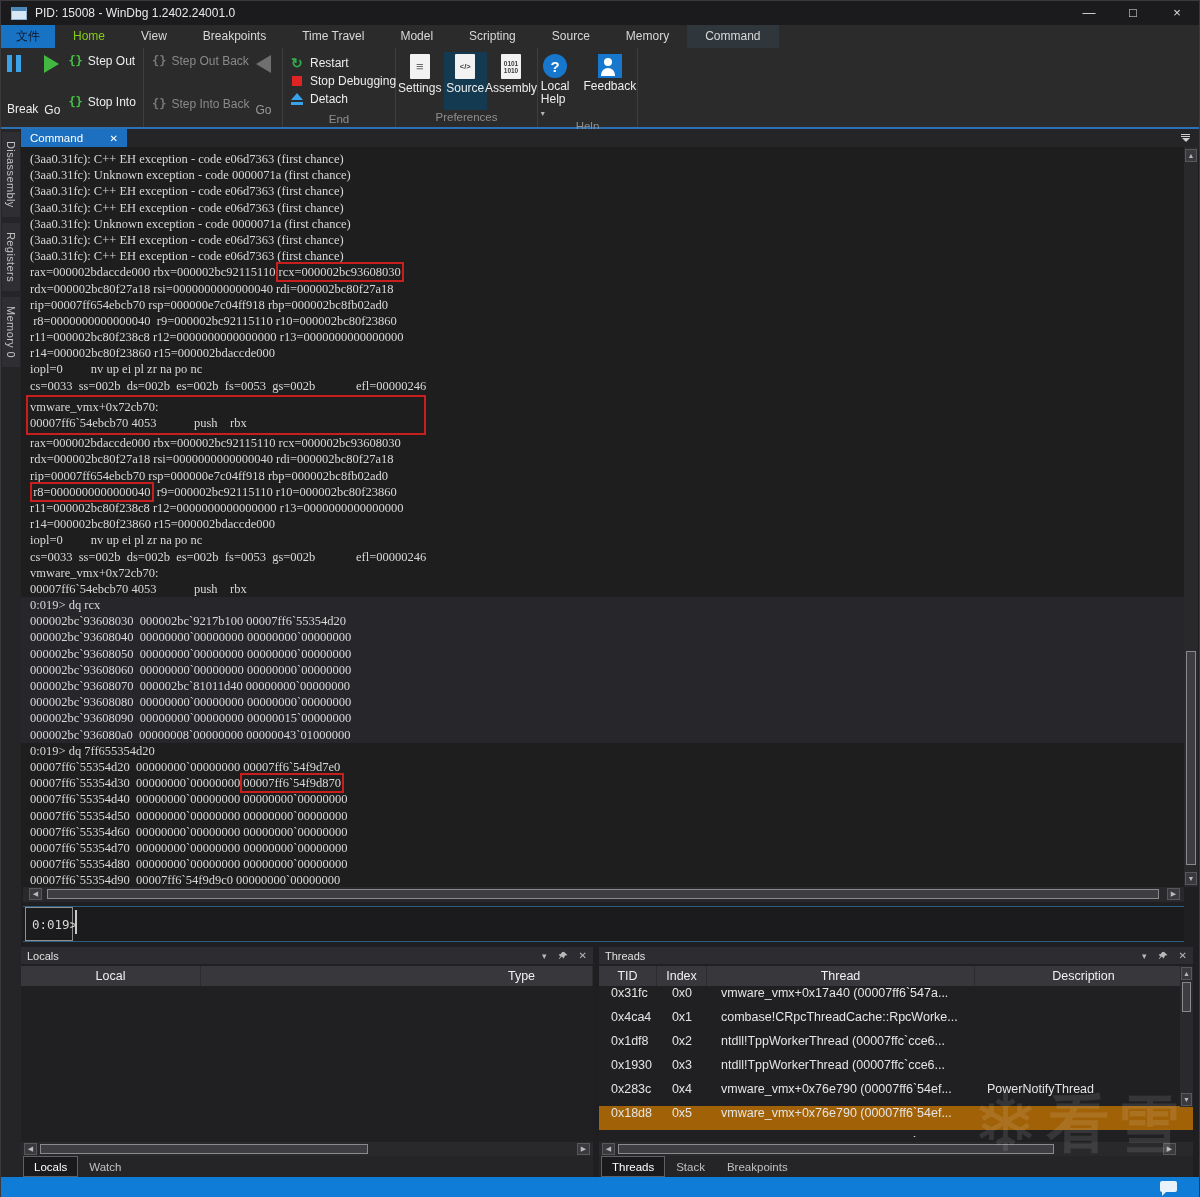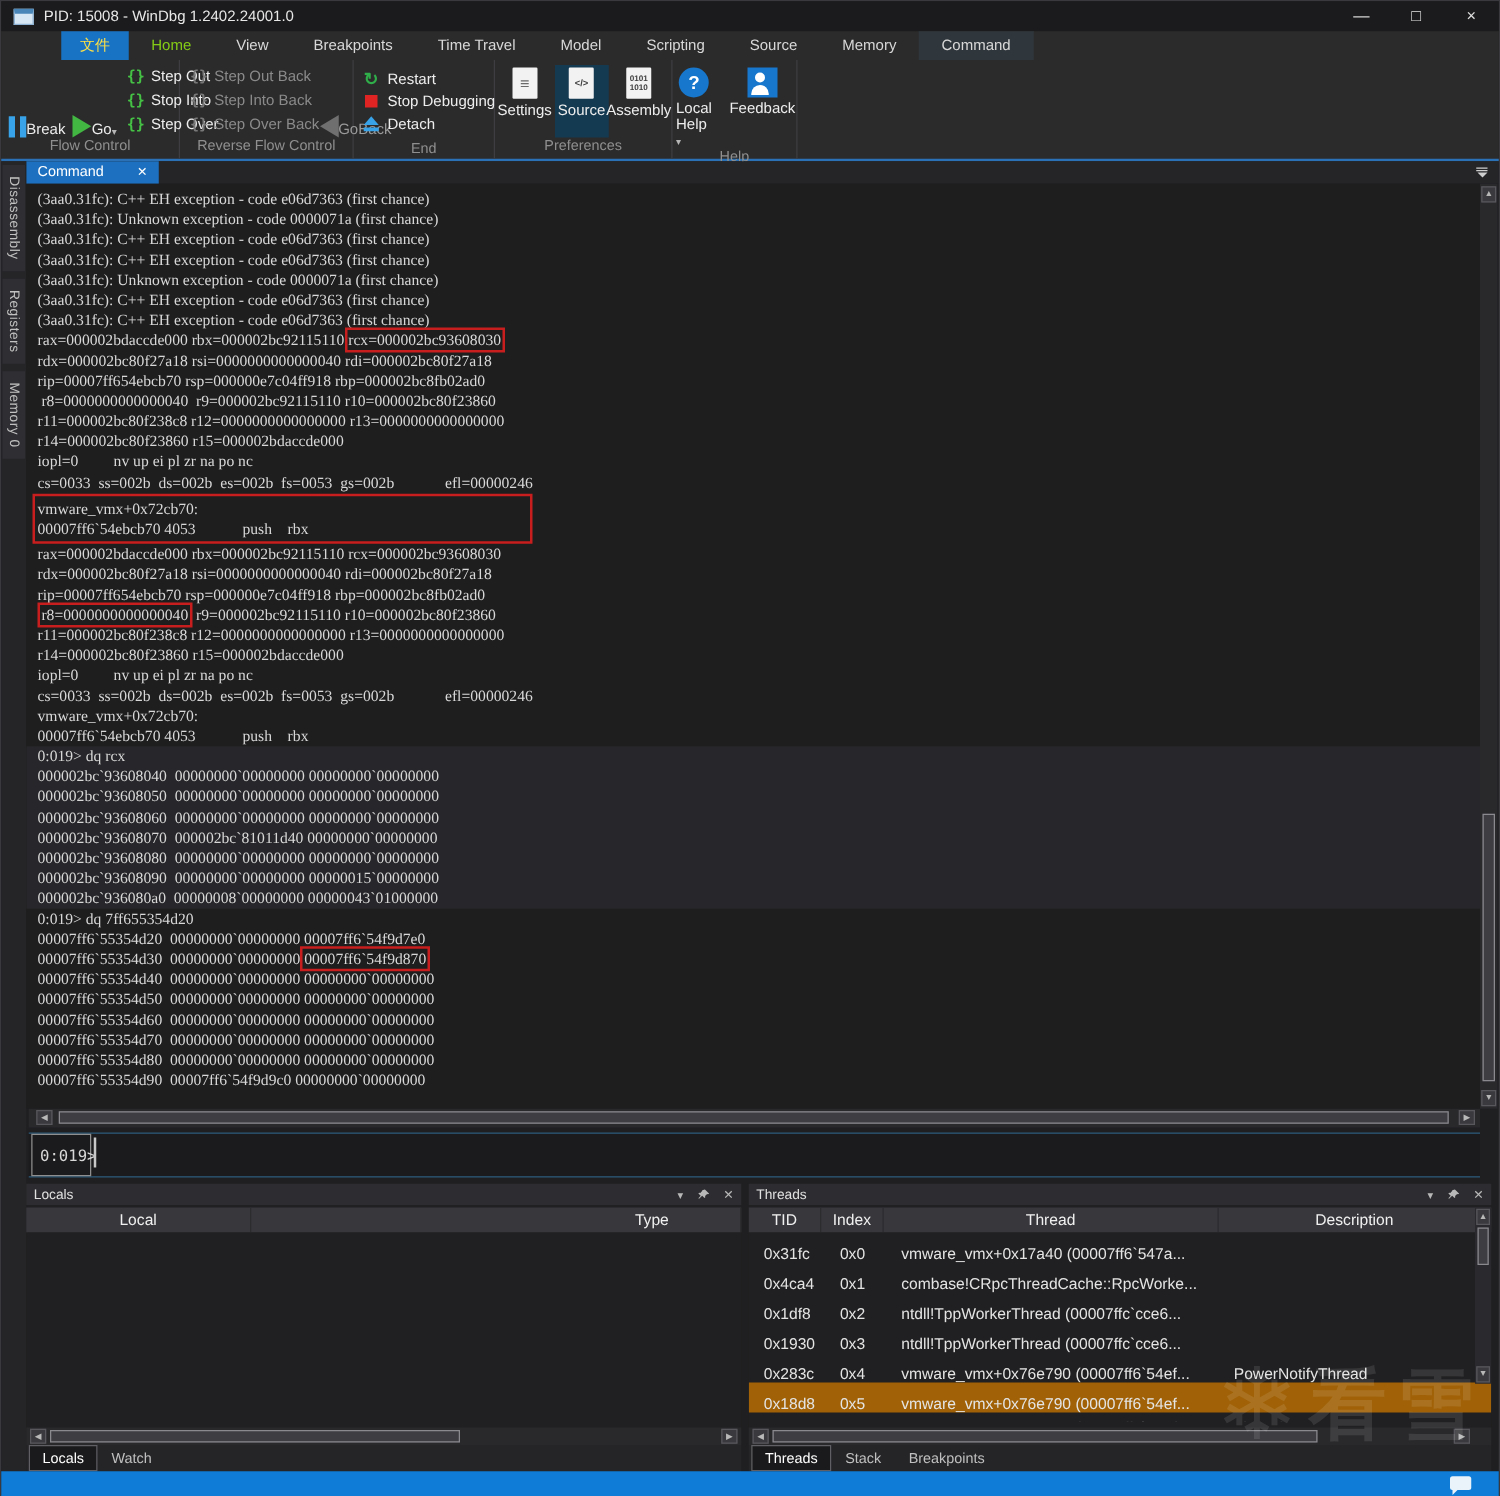--- a/index.html
+++ b/index.html
@@ -10,29 +10,29 @@
   
   .titlebar { position:absolute; left:0; top:0; width:100%; height:24px; background:#1b1b1d; display:flex; align-items:center; color:#e8e8e8; font-size:12px; }
   .app-icon { width:16px; height:13px; margin:0 8px 0 10px; border:1px solid #8fb3d4; border-top:4px solid #4a86b8; background:#d8e7f4; }
   .win-controls { margin-left:auto; display:flex; height:100%; }
   .win-btn { width:44px; text-align:center; line-height:24px; font-size:13px; color:#e0e0e0; }
 
   
   .ribbon { position:absolute; top:24px; left:0; width:100%; height:104px; background:#2b2b2b; border-bottom:2px solid #2a72b5; }
   .ribbon-tabs { height:23px; display:flex; font-size:12px; color:#d8d8d8; }
   .rtab { padding:0 18px; line-height:23px; white-space:nowrap; }
-  .rtab.file { background:#1873c5; color:#fde047; padding:0 15px;margin-left:48px; }
+  .rtab.file { background:#1873c5; color:#0f172a; padding:0 15px; }
   .rtab.home { color:#84cc16; }
   .rtab.cmdtab { background:#30373c; }
   .ribbon-body { height:79px; display:flex; }
   .rgroup { height:100%; border-right:1px solid #3e3e42; display:flex; flex-direction:column; }
   .rg-content { flex:1; display:flex; padding:4px 4px 0 6px; }
   .glabel { height:17px; text-align:center; color:#8f8f8f; font-size:11.5px; line-height:14px; }
   .g-flow { width:143px; } .g-rev { width:139px; } .g-end { width:113px; } .g-pref { width:142px; } .g-help { width:100px; }
-  .icol { display:flex; flex-direction:row; align-items:flex-end; font-size:12px; color:#ededed; }
+  .icol { display:flex; flex-direction:column; align-items:flex-start; font-size:12px; color:#ededed;gap:28px; }
   .pause-icon { display:flex; gap:4px; margin-top:3px; height:17px; }
   .pause-icon i { width:5px; height:17px; background:#38a3e8; }
   .play-icon { width:0; height:0; border-left:15px solid #42b742; border-top:9px solid transparent; border-bottom:9px solid transparent; margin-top:3px; }
   .play-back-icon { width:0; height:0; border-right:15px solid #6f6f6f; border-top:9px solid transparent; border-bottom:9px solid transparent; margin-top:3px; }
   .mini-caret { color:#b5b5b5; font-size:8px; line-height:8px; }
   .icol .blab { margin-top:3px; line-height:13px; }
   .steps-col { display:flex; flex-direction:column; justify-content:space-between; padding:2px 0 4px 8px; }
   .step { display:flex; align-items:center; gap:5px; font-size:12px; color:#ededed; white-space:nowrap; }
   .brace { color:#45c245; font-family:"DejaVu Sans Mono", monospace; font-weight:bold; font-size:12px; }
   .step.disabled { color:#8a8a8a; }
@@ -101,21 +101,21 @@
   .hc { display:flex; align-items:center; justify-content:center; border-right:1px solid #2c2c2f; overflow:hidden; }
   .p-body { flex:1; background:#202022; position:relative; overflow:hidden; }
   .p-hscroll { height:14px; background:#29292c; position:relative; flex:none; }
   .p-tabs { height:21px; background:#252528; display:flex; align-items:stretch; font-size:11.5px; color:#c0c0c0; padding-left:2px; flex:none; }
   .p-tab { padding:0 10px; display:flex; align-items:center; border:1px solid transparent; }
   .p-tab.active { background:#1a1a1c; border:1px solid #606064; color:#fff; }
 
   .lc-name { width:180px; } .lc-value { width:250px;margin-top:24px; } .lc-type { flex:1; }
   .tc-tid { width:58px; } .tc-index { width:50px; } .tc-thread { width:268px; } .tc-desc { flex:1; }
 
-  .t-row { display:flex; height:24px; align-items:flex-end; font-size:12.5px; color:#e4e4e4; white-space:nowrap; }
+  .t-row { display:flex; height:24px; align-items:flex-start; font-size:12.5px; color:#e4e4e4; white-space:nowrap; }
   .t-row.selected { background:#a16207; }
   .t-row.partial { height:7px; overflow:hidden; align-items:flex-start; }
   .t-row.partial > div { line-height:24px; }
   .c-tid { width:58px; padding-left:12px; }
   .c-index { width:50px; text-align:center; }
   .c-thread { width:268px; padding-left:14px; overflow:hidden; }
   .c-desc { flex:1; padding-left:12px; overflow:hidden; }
 
   .t-vscroll { position:absolute; right:0; top:19px; width:13px; height:141px; background:#2a2a2e; }
   .t-vscroll .sarrow { width:11px; }
@@ -324,20 +324,21 @@
         <div class="cline"> <span class="seg-box">r8=0000000000000040</span>  r9=000002bc92115110 r10=000002bc80f23860</div>
         <div class="cline">r11=000002bc80f238c8 r12=0000000000000000 r13=0000000000000000</div>
         <div class="cline">r14=000002bc80f23860 r15=000002bdaccde000</div>
         <div class="cline">iopl=0         nv up ei pl zr na po nc</div>
         <div class="cline">cs=0033  ss=002b  ds=002b  es=002b  fs=0053  gs=002b             efl=00000246</div>
         <div class="cline">vmware_vmx+0x72cb70:</div>
         <div class="cline">00007ff6`54ebcb70 4053            push    rbx</div>
       </div>
       <div class="cblock tone-b">
         <div class="cline">0:019&gt; dq rcx</div>
+        <div class="cline">000002bc`93608030  000002bc`9217b100 00007ff6`55354d20</div>
         <div class="cline">000002bc`93608040  00000000`00000000 00000000`00000000</div>
         <div class="cline">000002bc`93608050  00000000`00000000 00000000`00000000</div>
         <div class="cline">000002bc`93608060  00000000`00000000 00000000`00000000</div>
         <div class="cline">000002bc`93608070  000002bc`81011d40 00000000`00000000</div>
         <div class="cline">000002bc`93608080  00000000`00000000 00000000`00000000</div>
         <div class="cline">000002bc`93608090  00000000`00000000 00000015`00000000</div>
         <div class="cline">000002bc`936080a0  00000008`00000000 00000043`01000000</div>
       </div>
       <div class="cblock tone-a">
         <div class="cline">0:019&gt; dq 7ff655354d20</div>

